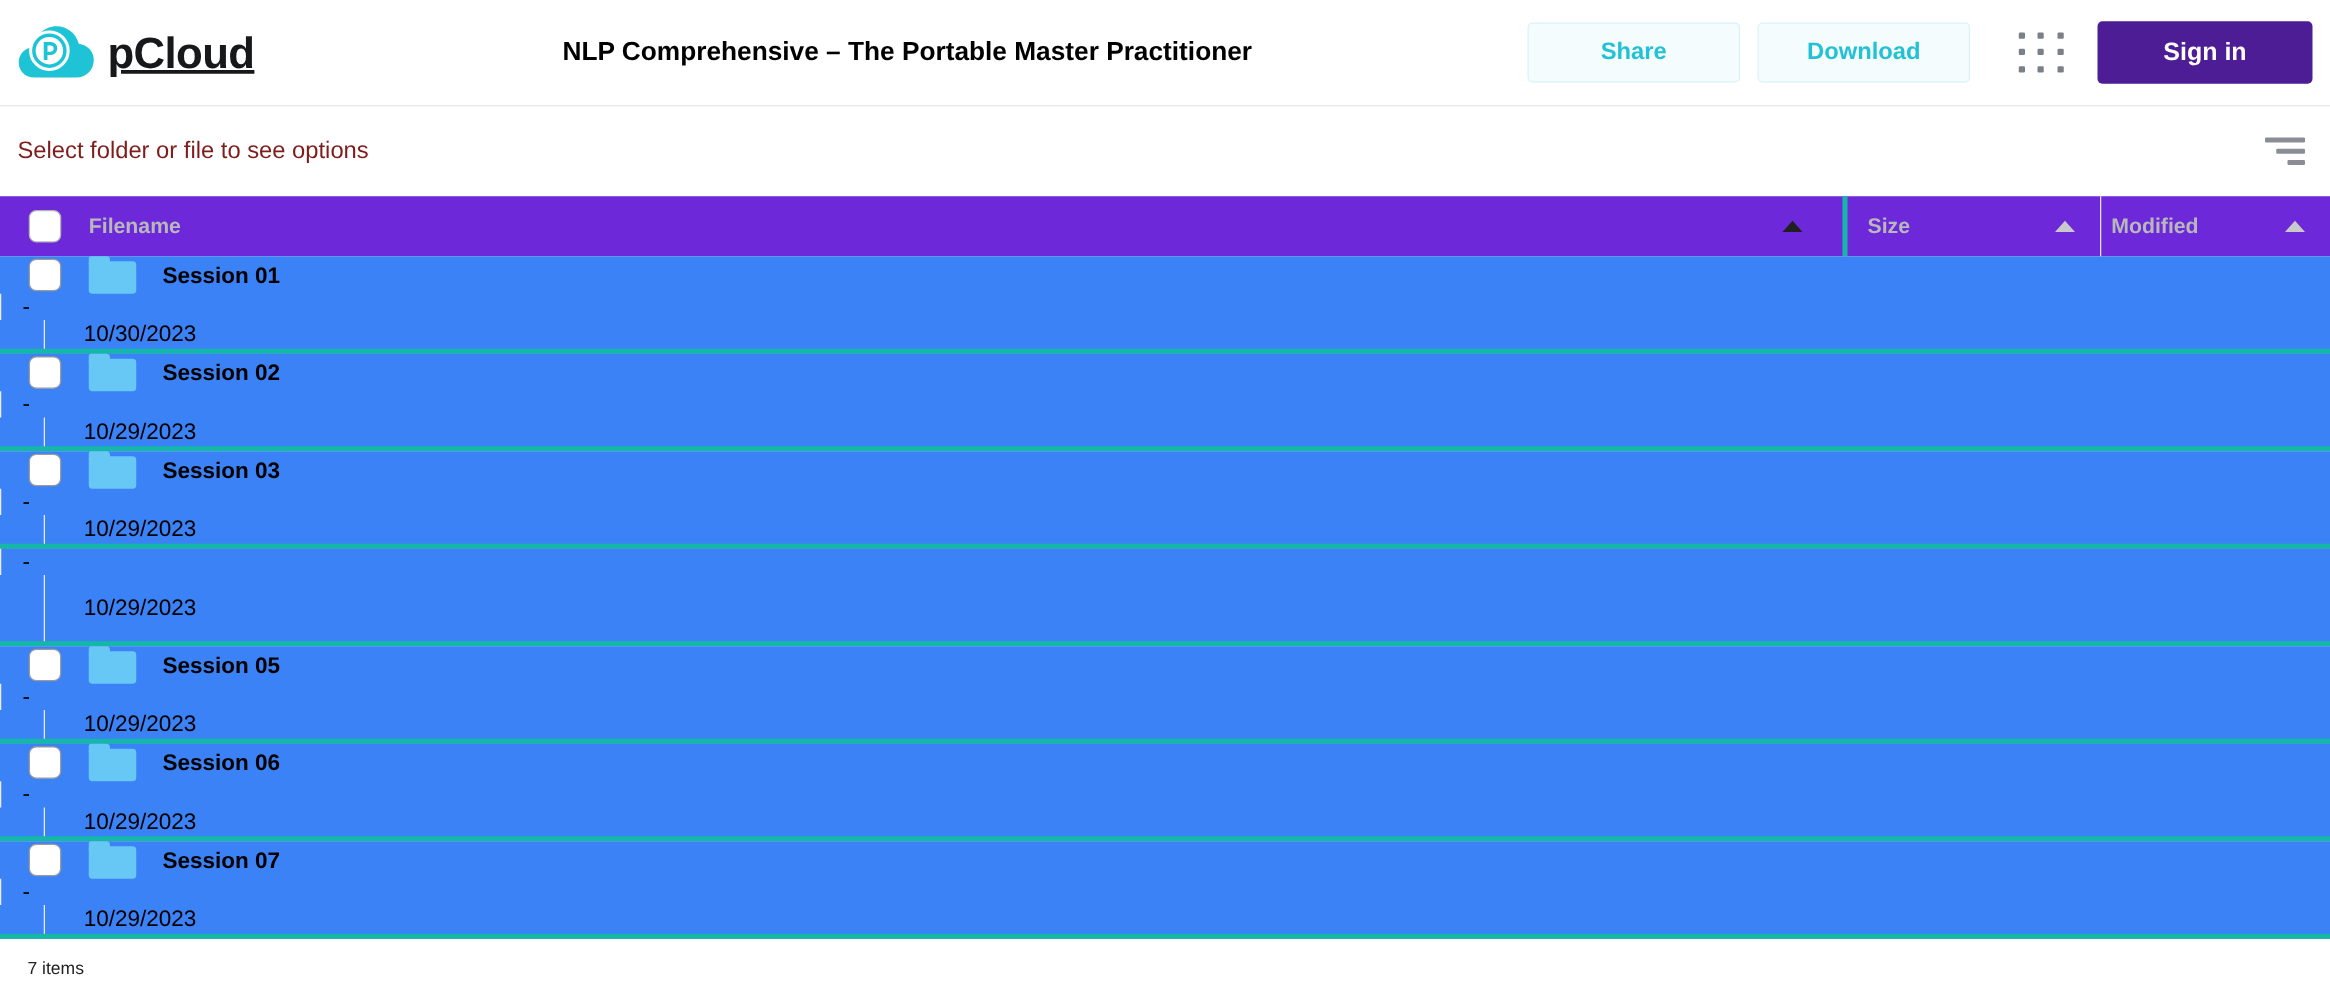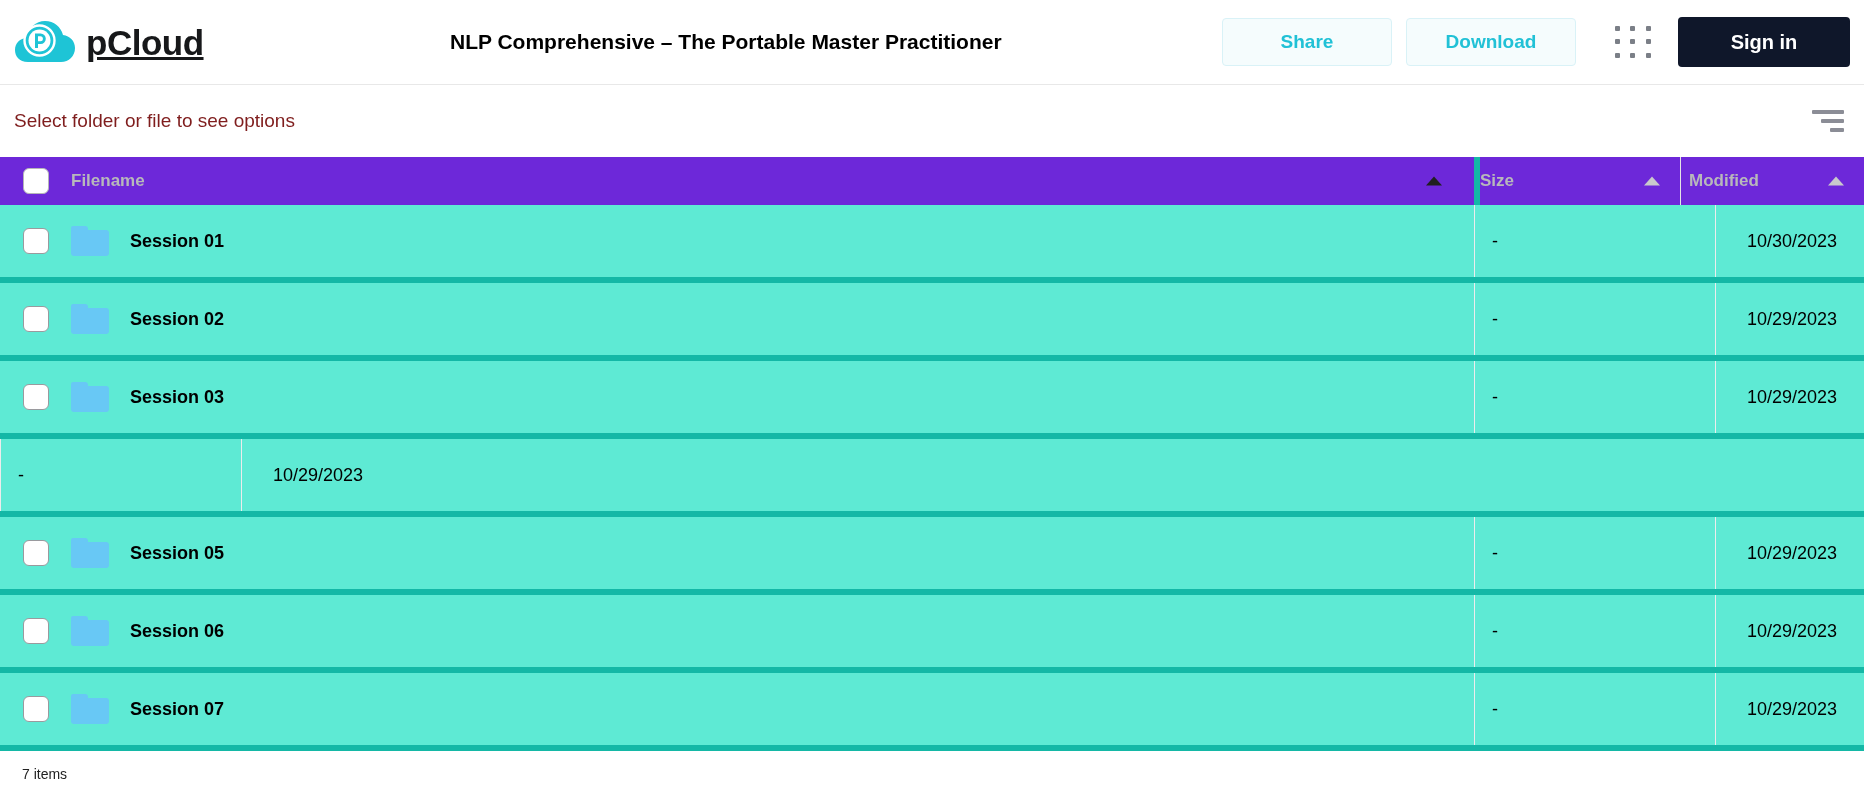--- a/index.html
+++ b/index.html
@@ -98,21 +98,21 @@
     justify-self: center;
     align-self: center;
   }
 
   .btn-primary {
     height: 50px;
     min-width: 172px;
     padding: 0 26px;
     border: none;
     border-radius: 4px;
-    background: #0f172a;
+    background: #4c1d95;
     color: #ffffff;
     font-size: 20px;
     font-weight: 700;
     font-family: "Liberation Sans", sans-serif;
     cursor: pointer;
     display: flex;
     align-items: center;
     justify-content: center;
   }
 
@@ -164,21 +164,21 @@
   }
   .th {
     display: flex;
     align-items: center;
     font-size: 17px;
     font-weight: 700;
     color: #b8b8bb;
     position: relative;
   }
   .th-filename { width: 1474px; padding-left: 0; }
-  .th-size     { width: 206px; border-left: 6px solid #14b8a6; }
+  .th-size     { width: 206px; border-left: 4px solid #14b8a6; padding-left: 16px; }
   .th-modified { flex: 1;      border-left: 1px solid #e4e4e4; padding-left: 8px; }
 
   .chk {
     width: 26px; height: 26px;
     border: 1px solid #9a9a9e;
     border-radius: 6px;
     background: #ffffff;
     flex: 0 0 auto;
     cursor: pointer;
   }
@@ -198,23 +198,24 @@
     top: 50%;
     transform: translateY(-50%);
     cursor: pointer;
   }
   .th-filename .th-sort { right: 32px; }
 
   .trow {
     display: flex;
     align-items: stretch;
     height: 78px;
-    border-bottom: 6px solid #14b8a6;
-    background: #5eead4;
-    cursor: pointer;
+    border-bottom: 4px solid #14b8a6;
+    background: #3b82f6;
+    cursor: pointer;
+    flex-direction: column;
   }
   .td {
     display: flex;
     align-items: center;
     font-size: 18px;
     color: #000000;
   }
   .td-filename { width: 1474px; }
   .td-size     { width: 206px; border-left: 1px solid #ececec; padding-left: 17px; }
   .td-modified { flex: 1;      border-left: 1px solid #ececec; padding-left: 31px; margin-left: 35px; }

